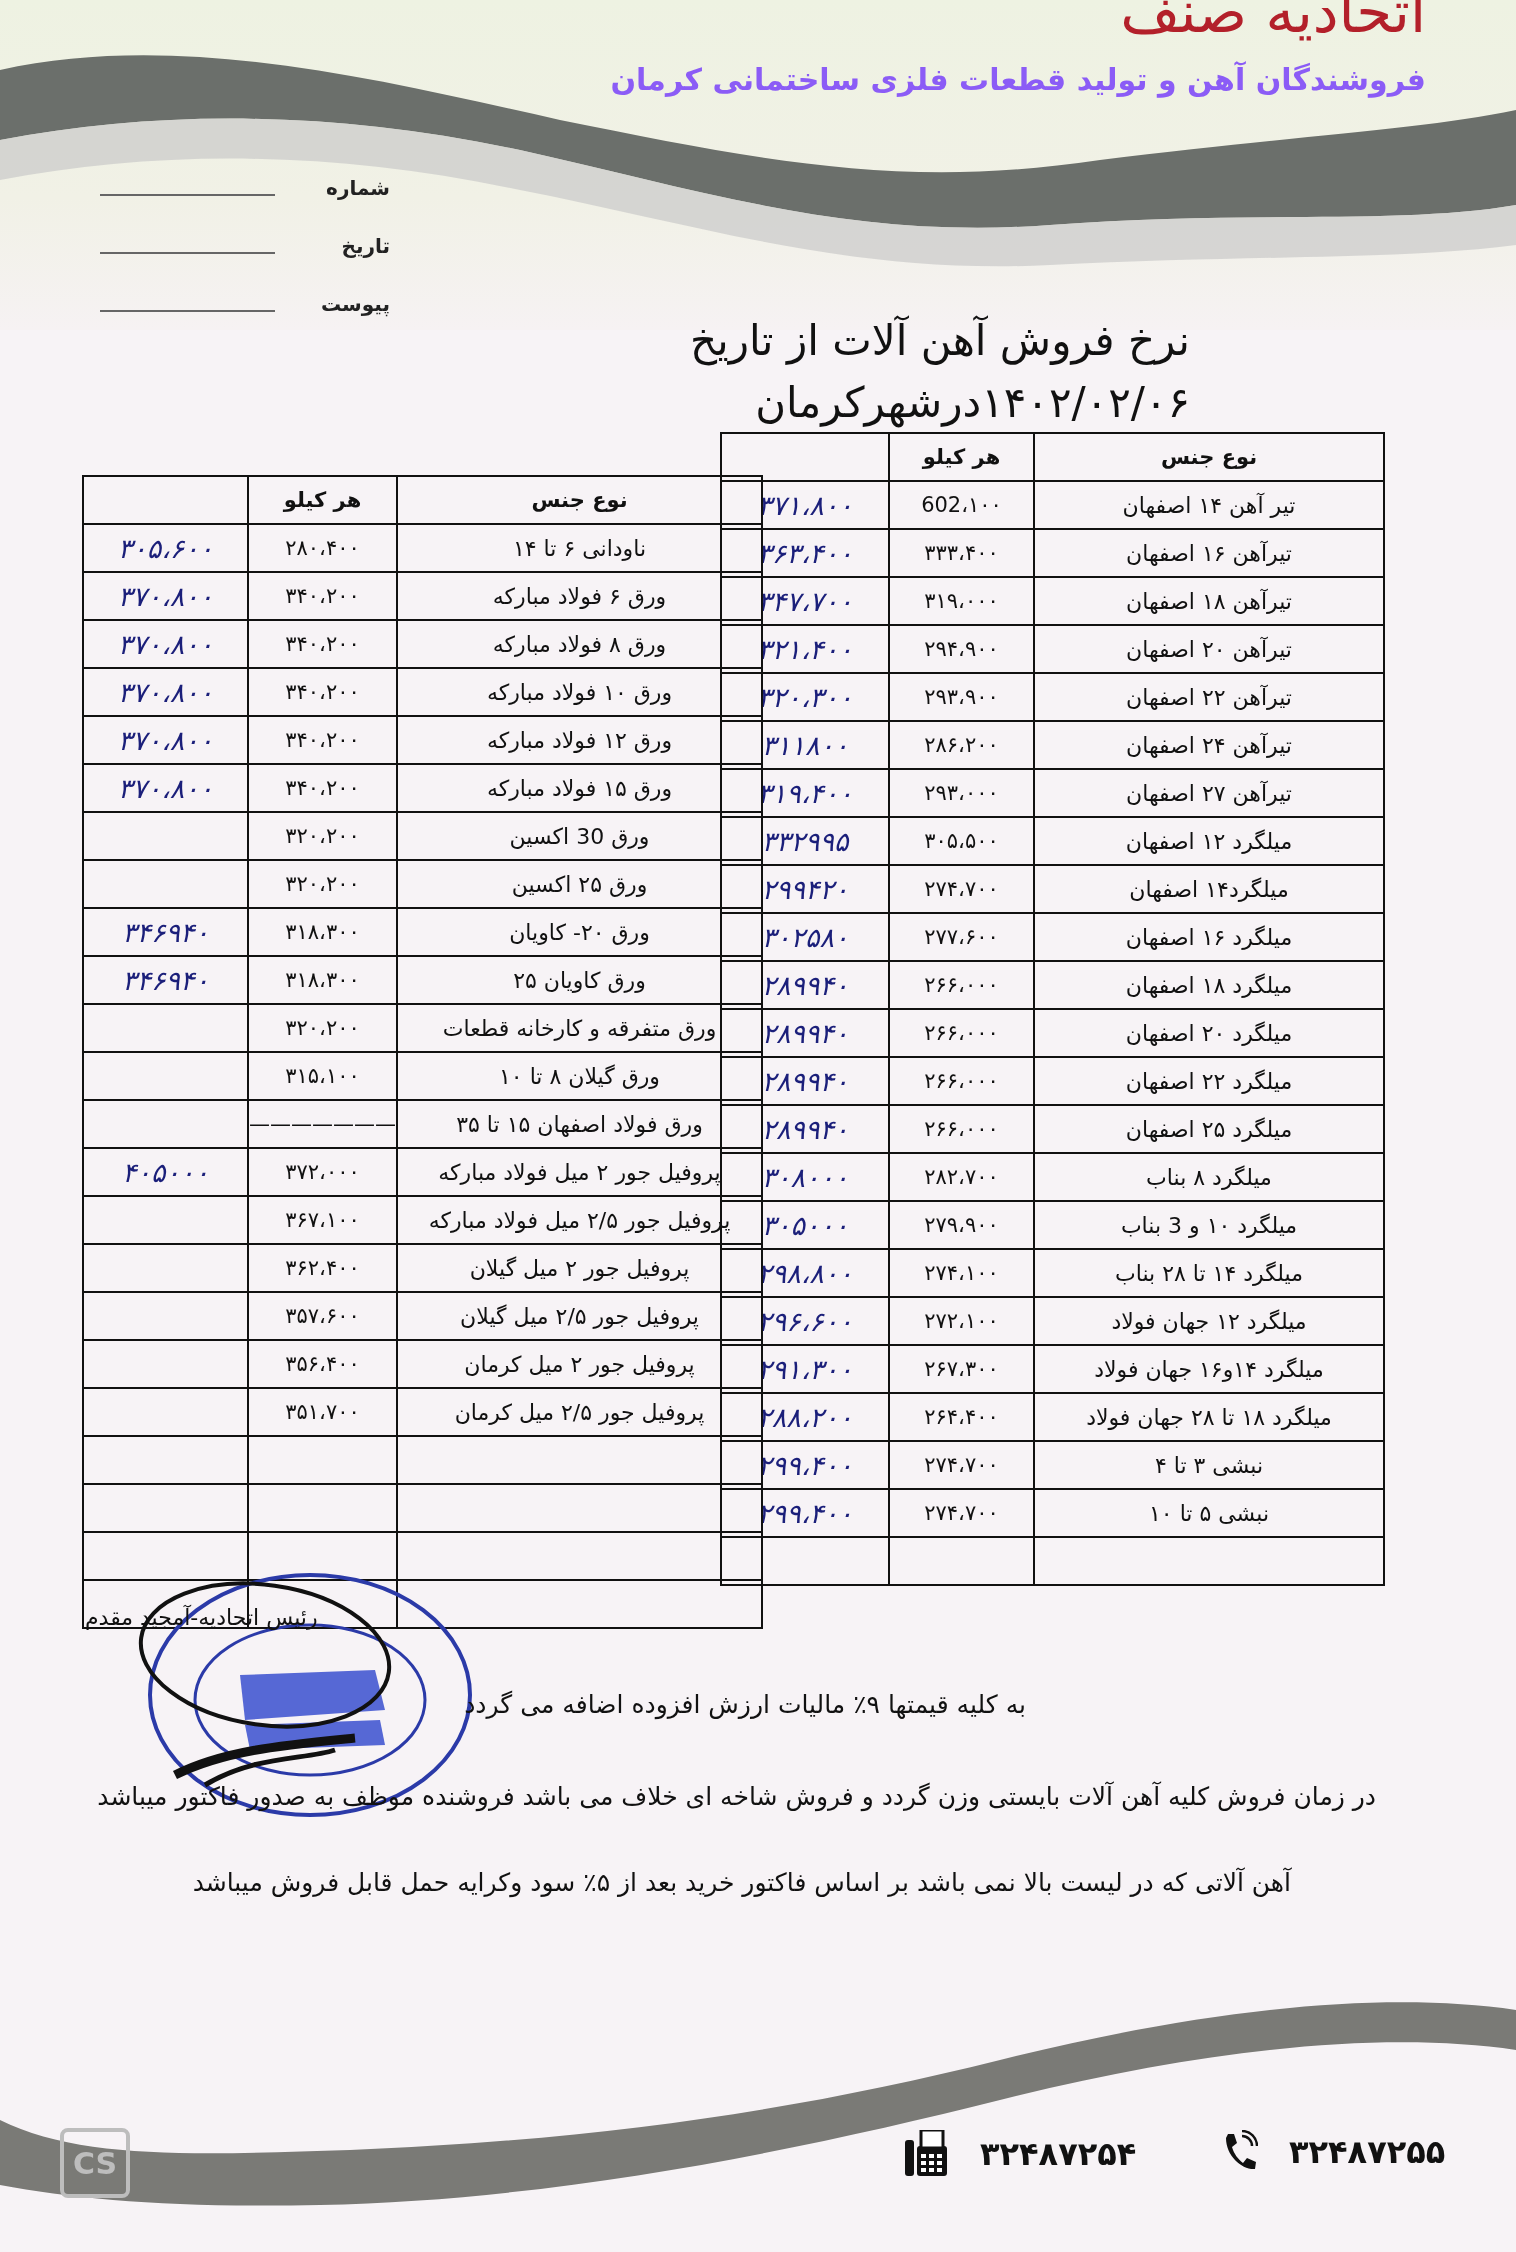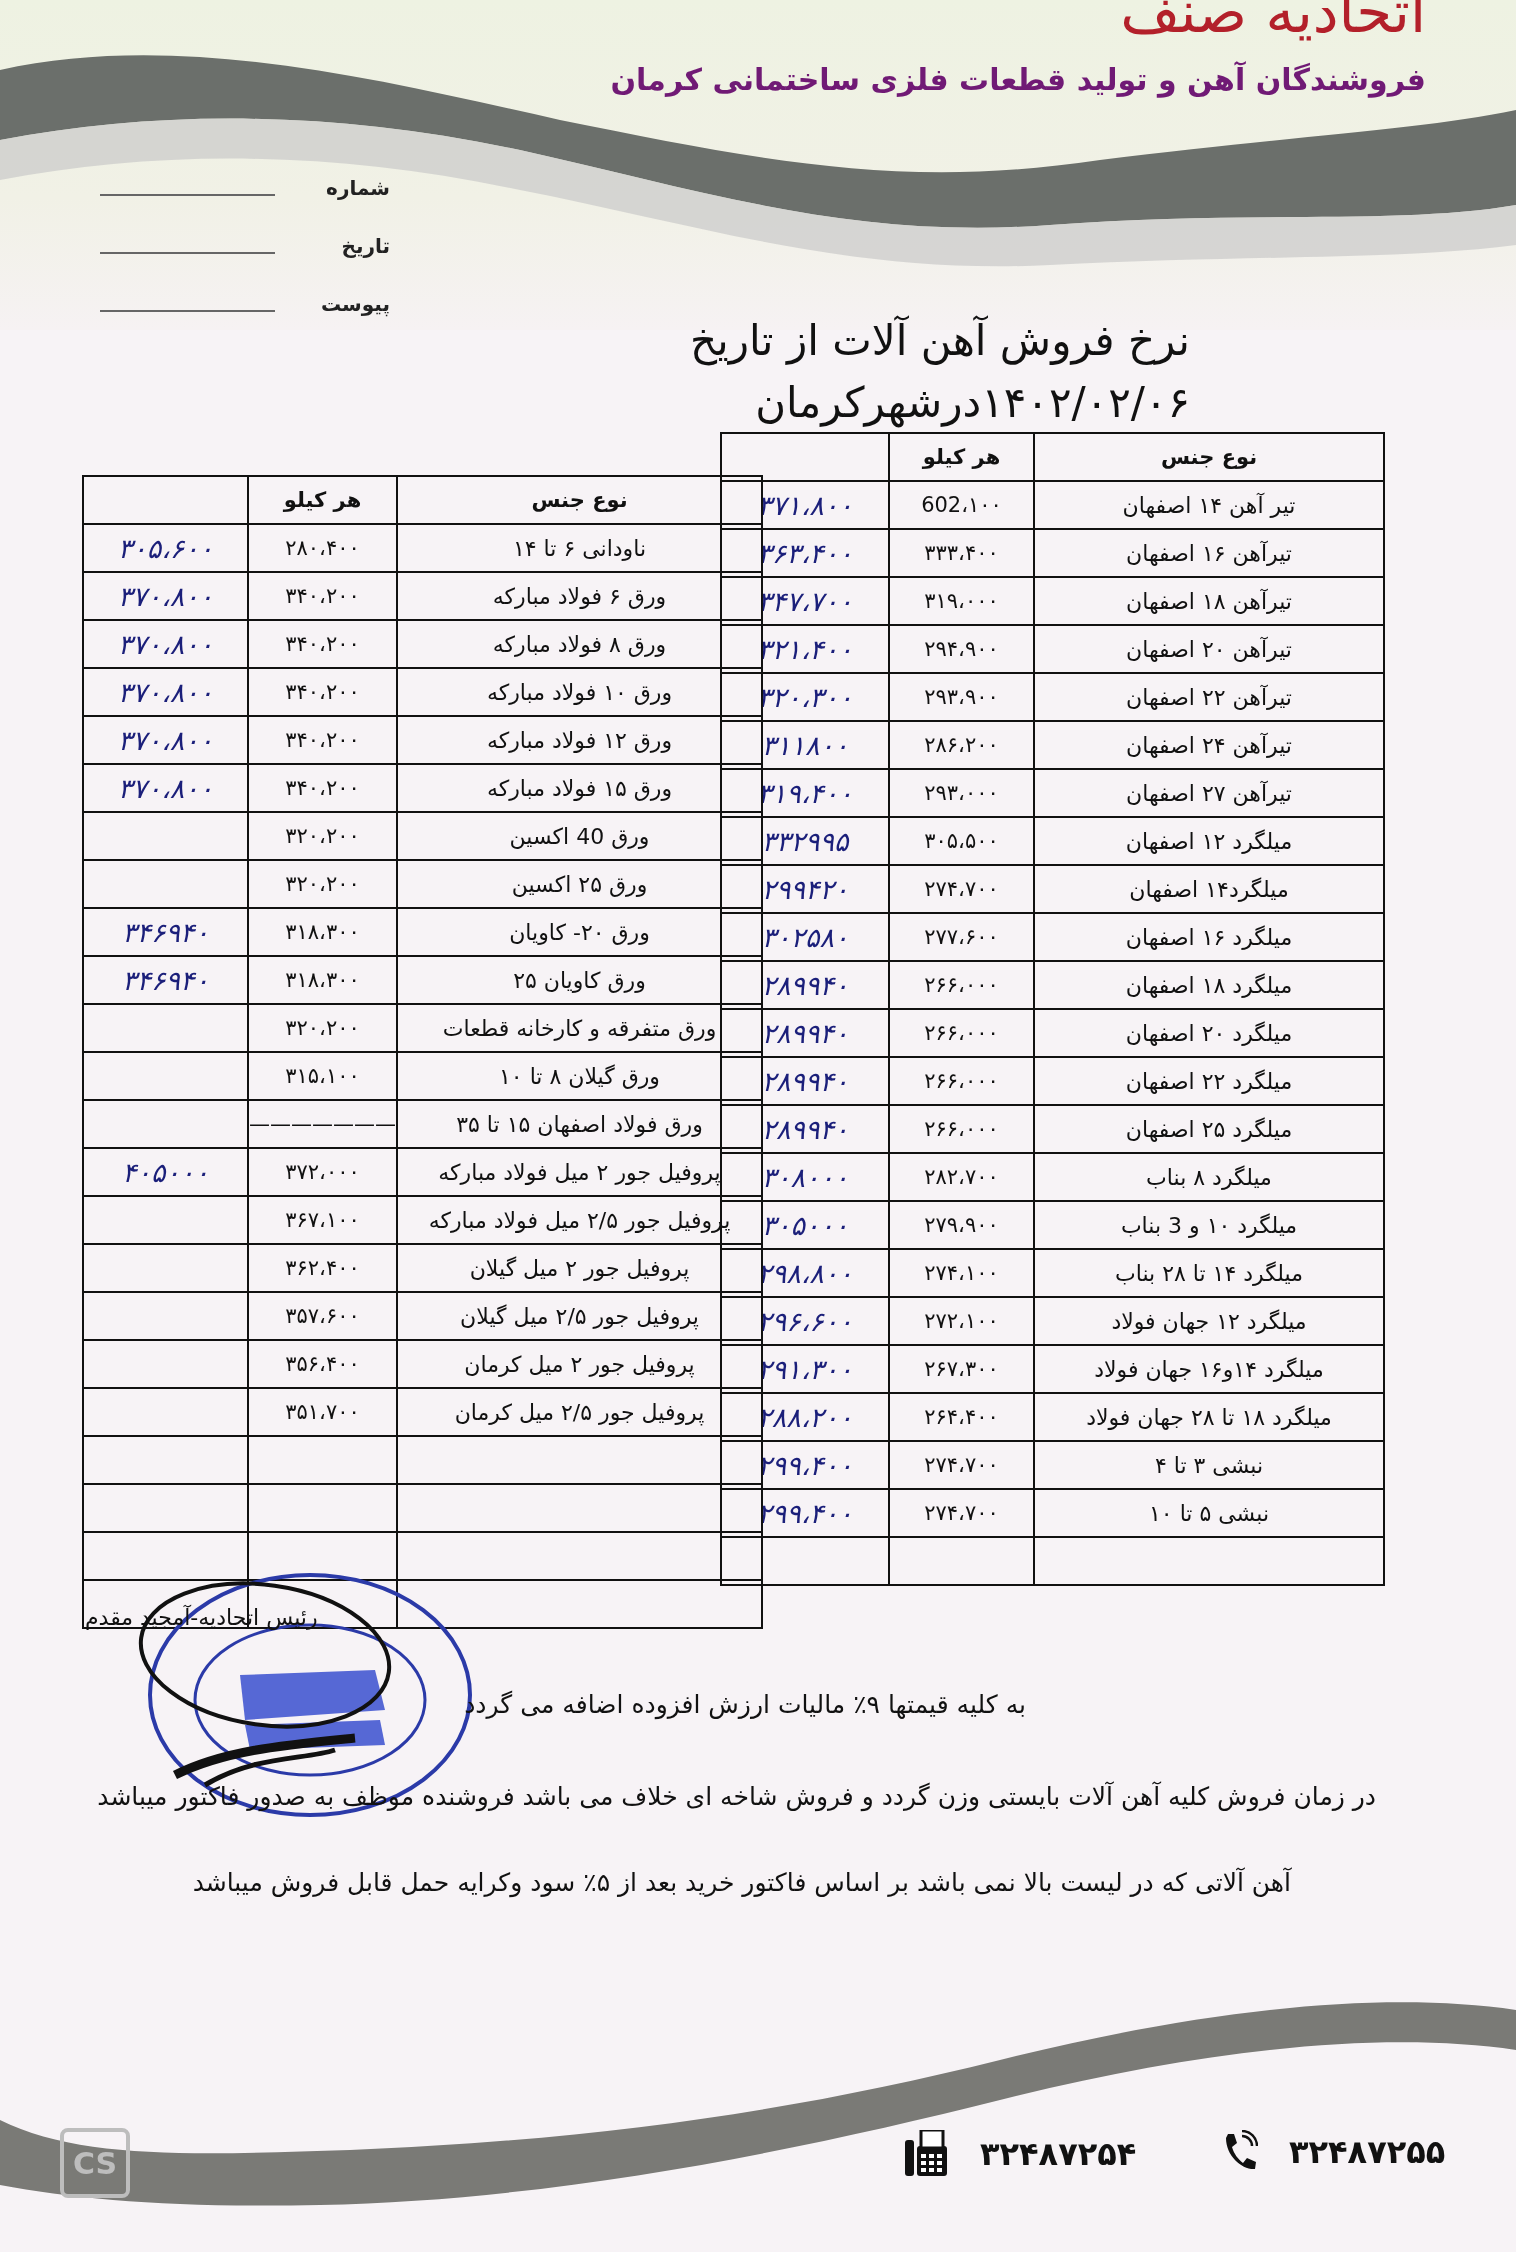--- a/index.html
+++ b/index.html
@@ -15,21 +15,21 @@
   }
   .wave-top { position:absolute; left:0; top:40px; width:1516px; height:230px; }
   .wave-bottom { position:absolute; left:0; top:1990px; width:1516px; height:262px; }
   .union-title {
     position:absolute; right:90px; top:-22px;
     font-family:"DejaVu Serif", serif; font-size:58px; color:#b3202a;
     direction:rtl; white-space:nowrap; letter-spacing:1px;
   }
   .union-subtitle {
     position:absolute; right:90px; top:62px;
-    font-size:30px; font-weight:bold; color:#701a75;
+    font-size:30px; font-weight:bold; color:#8b5cf6;
     direction:rtl; white-space:nowrap;
   }
   .meta-field {
     position:absolute; left:100px; width:290px; height:40px;
     display:flex; align-items:center; direction:rtl;
   }
   .meta-label { font-size:20px; font-weight:bold; color:#222; width:85px; text-align:right; }
   .meta-line { flex:1; border-bottom:2px solid #666; height:0; margin-right:30px; margin-top:14px; }
   .doc-title {
     position:absolute; left:330px; top:310px; width:860px;
@@ -271,21 +271,21 @@
         <td>ورق ۱۲ فولاد مبارکه</td>
         <td class="printed-price">۳۴۰،۲۰۰</td>
         <td class="hand">۳۷۰،۸۰۰</td>
       </tr>
       <tr style="height: 46.5px;">
         <td>ورق ۱۵ فولاد مبارکه</td>
         <td class="printed-price">۳۴۰،۲۰۰</td>
         <td class="hand">۳۷۰،۸۰۰</td>
       </tr>
       <tr style="height: 46.5px;">
-        <td>ورق 40 اکسین</td>
+        <td>ورق 30 اکسین</td>
         <td class="printed-price">۳۲۰،۲۰۰</td>
         <td class="hand"></td>
       </tr>
       <tr style="height: 46.5px;">
         <td>ورق ۲۵ اکسین</td>
         <td class="printed-price">۳۲۰،۲۰۰</td>
         <td class="hand"></td>
       </tr>
       <tr style="height: 46.5px;">
         <td>ورق ۲۰- کاویان</td>

